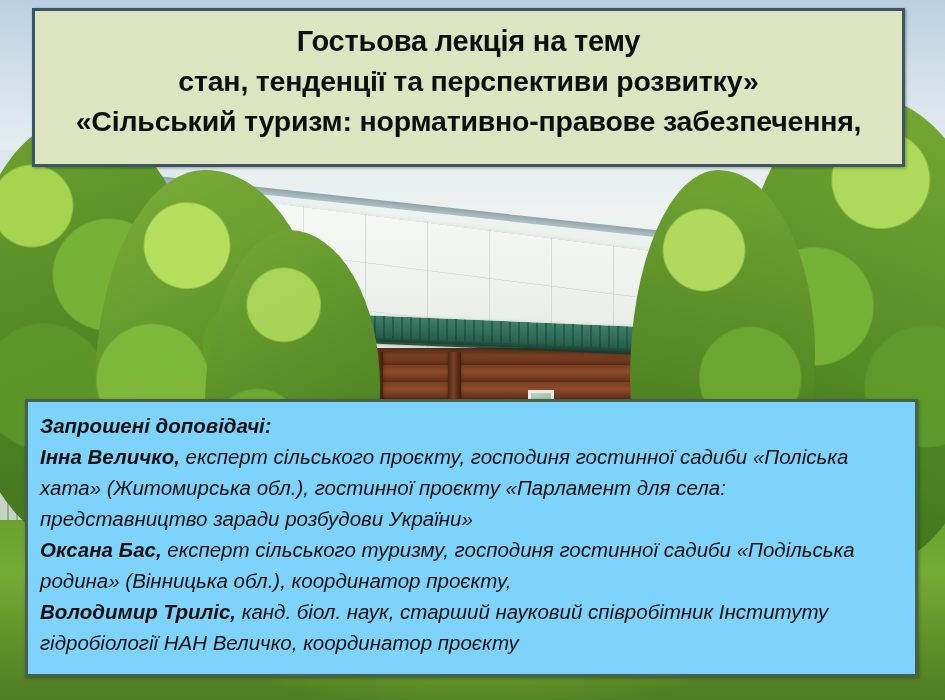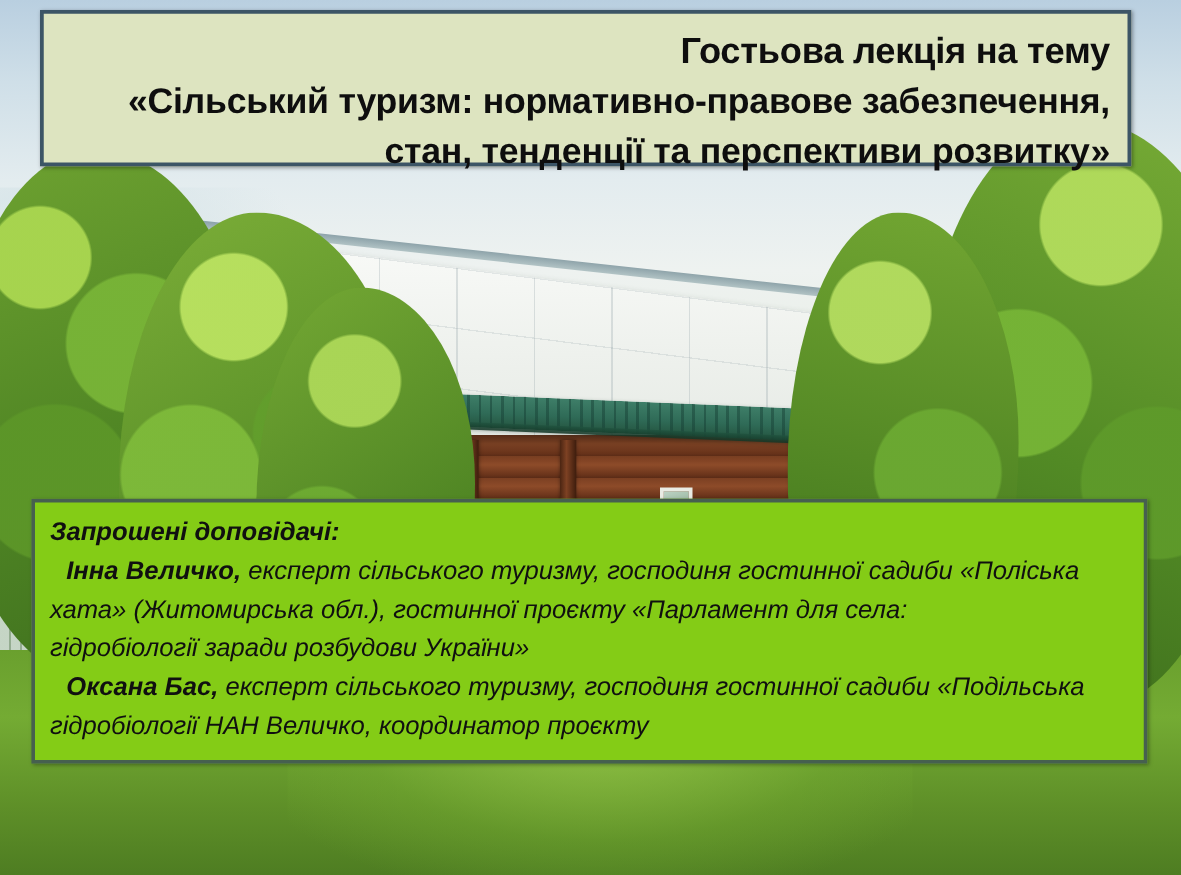--- a/index.html
+++ b/index.html
@@ -316,62 +316,61 @@
     right: 160px; top: 195px;
     width: 3px; height: 95px;
     background: #7d8a7a;
     opacity: .8;
   }
 
   
   .title-card {
     position: absolute;
     left: 32px; top: 8px;
-    width: 873px; height: 125px;
+    width: 873px; height: 159px;
     box-sizing: border-box;
     background: #dde4c0;
     border: 3px solid #3c5566;
     box-shadow: 1px 1px 3px rgba(0,0,0,.35);
     padding: 10px 14px 0 14px;
-    text-align: right;
+    text-align: center;
   }
   .title-line {
     font-family: "Liberation Sans", "DejaVu Sans", sans-serif;
     font-weight: bold;
     font-size: 29px;
     line-height: 40px;
     color: #0e0e0e;
     letter-spacing: -.2px;
     white-space: nowrap;
   }
   .title-line.l2, .title-line.l3 { font-size: 28.5px; }
 
   
   .speakers-card {
     position: absolute;
     left: 25px; top: 399px;
-    width: 893px; height: 212px;
+    width: 893px; height: 278px;
     box-sizing: border-box;
-    background: #84cc16;
+    background: #7dd3fc;
     border: 3px solid #46604f;
     box-shadow: 1px 1px 3px rgba(0,0,0,.35);
     padding: 8px 10px 0 12px;
   }
   .sp-line {
     font-family: "Liberation Sans", "DejaVu Sans", sans-serif;
     font-style: italic;
     font-size: 20.5px;
     line-height: 31px;
     color: #101010;
     white-space: nowrap;
   }
   .sp-line b {
     font-weight: bold;
     font-style: italic;
-    margin-left: 13px;
   }
   .sp-heading {
     font-weight: bold;
     font-style: italic;
   }
 </style>
 </head>
 <body>
 
 <div class="slide">
@@ -423,33 +422,37 @@
 
     <div class="tree tree-l1"></div>
     <div class="tree tree-l2"></div>
     <div class="tree tree-l3"></div>
     <div class="tree tree-r1"></div>
     <div class="tree tree-r2"></div>
   </div>
 
   <div class="title-card">
     <div class="title-line l1">Гостьова лекція на тему</div>
+    <div class="title-line l3">стан, тенденції  та перспективи розвитку»</div>
     <div class="title-line l2">«Сільський туризм: нормативно-правове забезпечення,</div>
-    <div class="title-line l3">стан, тенденції  та перспективи розвитку»</div>
   </div>
 
   <div class="speakers-card">
     <div class="sp-line sp-heading">Запрошені доповідачі:</div>
 
     <div class="sp-line">
-      <b>Інна Величко,</b><span> експерт сільського туризму, господиня гостинної садиби «Поліська</span>
+      <b>Інна Величко,</b><span> експерт сільського проєкту, господиня гостинної садиби «Поліська</span>
     </div>
     <div class="sp-line">хата» (Житомирська обл.), гостинної проєкту «Парламент для села:</div>
-    <div class="sp-line">гідробіології заради розбудови України»</div>
+    <div class="sp-line">представництво заради розбудови України»</div>
 
     <div class="sp-line">
       <b>Оксана Бас,</b><span> експерт сільського туризму, господиня гостинної садиби «Подільська</span>
     </div>
-
+    <div class="sp-line">родина» (Вінницька обл.), координатор проєкту,</div>
+
+    <div class="sp-line">
+      <b>Володимир Триліс,</b><span> канд. біол. наук, старший науковий співробітник Інституту</span>
+    </div>
     <div class="sp-line">гідробіології НАН Величко, координатор проєкту</div>
   </div>
 
 </div>
 
 </body></html>

